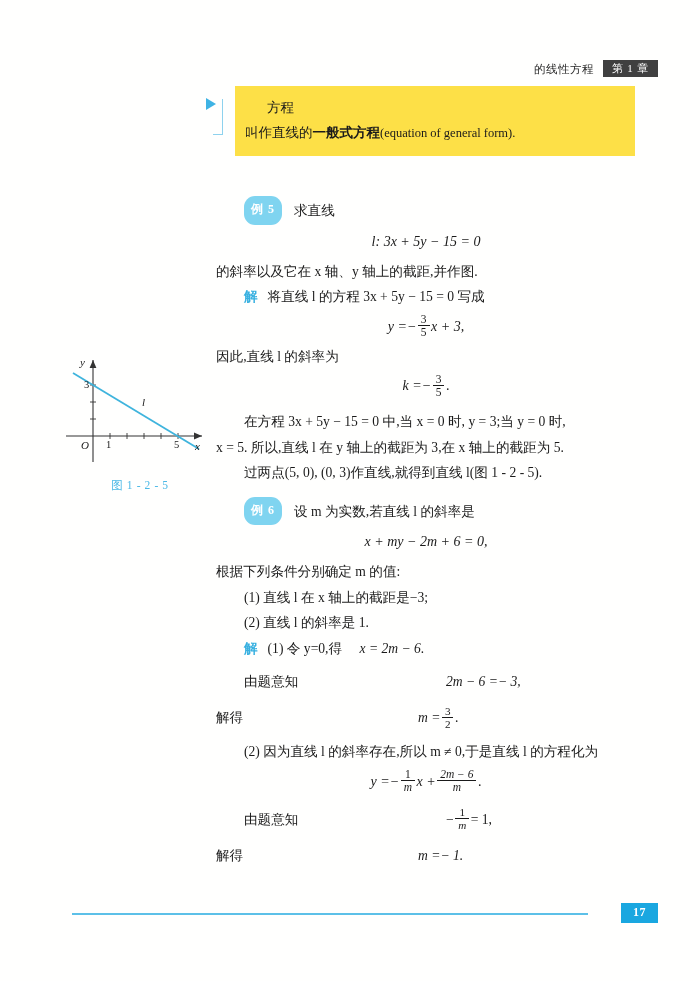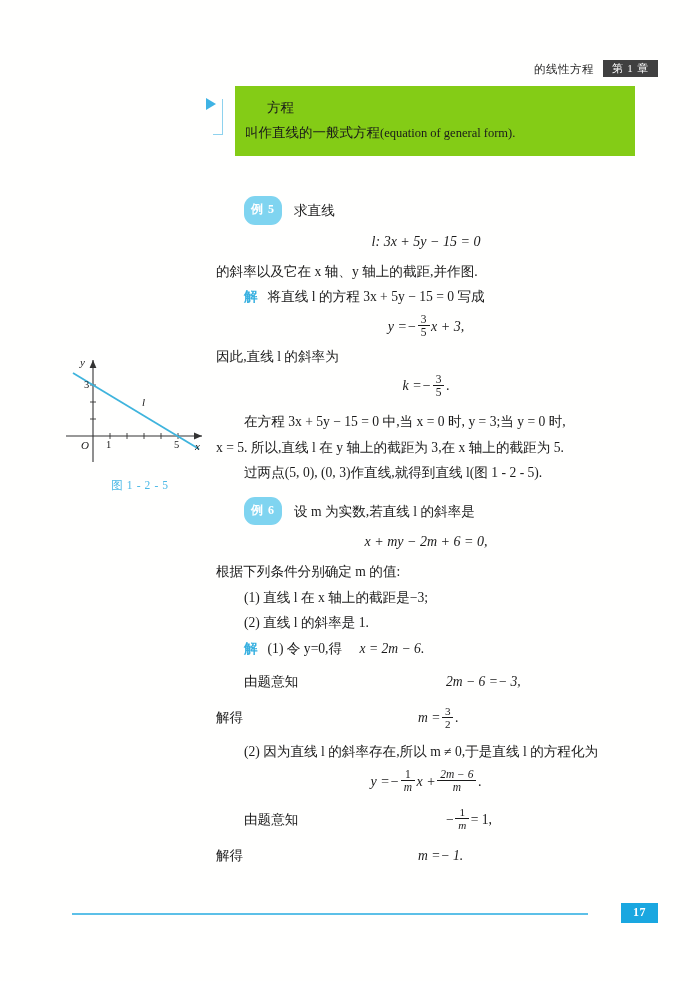--- a/index.html
+++ b/index.html
@@ -91,40 +91,40 @@
     border-bottom: 6px solid transparent;
     border-left: 10px solid #3fb3e4;
   }
 
   
   .defbox {
     position: absolute;
     left: 235px;
     top: 86px;
     width: 400px;
-    background: #84cc16;
+    background: #fde047;
     padding: 9px 10px 10px 10px;
     box-sizing: border-box;
     font-size: 13.5px;
     line-height: 25px;
   }
   .defbox .lead { padding-left: 22px; }
   .defbox .eqrow {
     display: flex;
     align-items: baseline;
     justify-content: space-between;
     padding: 1px 4px 1px 0;
   }
   .defbox .eqrow .eq {
     margin-left: 60px;
     font-family: "Liberation Serif", serif;
   }
   .defbox .eqrow .tag { font-size: 13px; }
   .defbox .tail { padding-left: 0px; }
-  .bold { font-weight: normal; margin-top: 8px; }
+  .bold { font-weight: bold; margin-top: 8px; }
   .mi { font-style: italic; font-family: "Liberation Serif", serif; }
   .eng { font-family: "Liberation Serif", serif; font-size: 12.5px; }
 
   
   .body {
     position: absolute;
     left: 216px;
     top: 196px;
     width: 420px;
     font-size: 13.6px;

